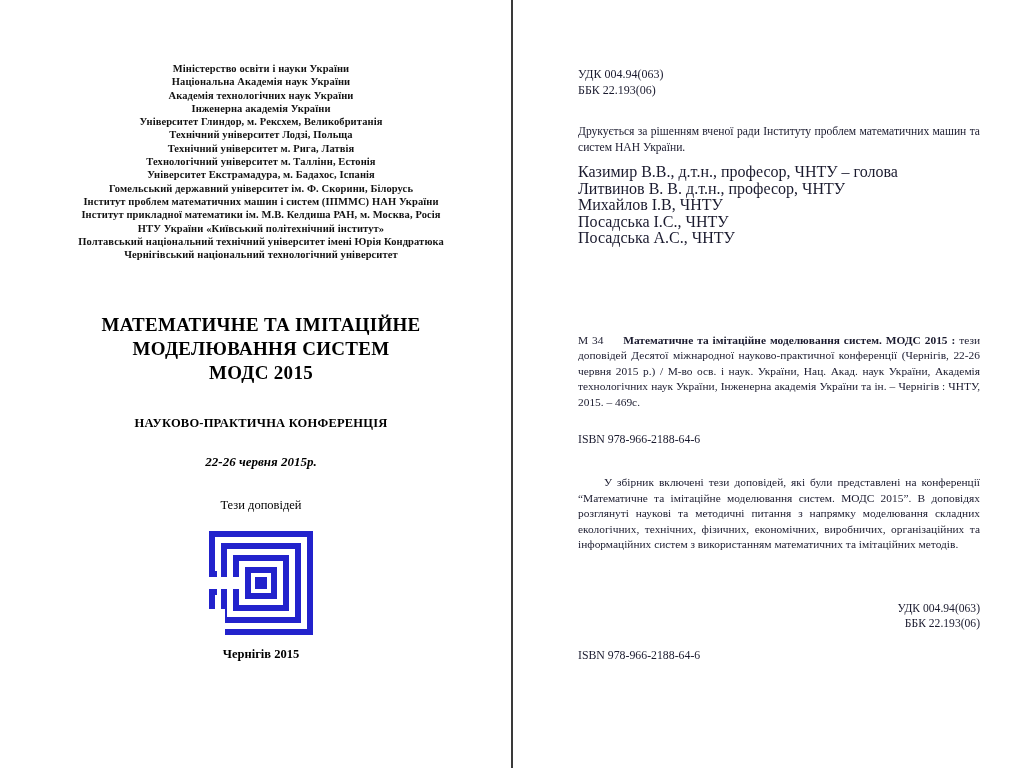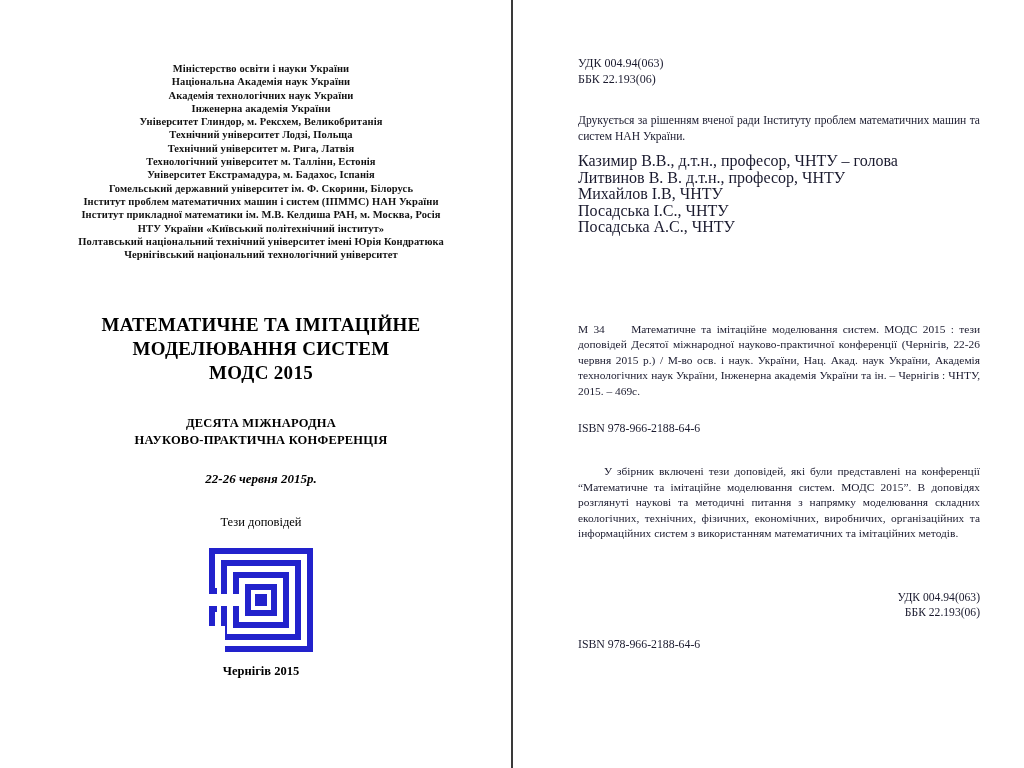--- a/index.html
+++ b/index.html
@@ -84,21 +84,21 @@
   .city-year {
     margin-top: 12px;
     font-weight: bold;
     font-size: 12.5px;
   }
   
   .right-inner {
     position: absolute;
     left: 66px;
     right: 44px;
-    top: 55px;
+    top: 66px;
     color: #1a1a2e;
   }
   .udc-top div {
     font-size: 12px;
     line-height: 16px;
   }
   .note {
     margin-top: 26px;
     font-size: 11.6px;
     line-height: 16px;
@@ -116,21 +116,21 @@
   .editorial-list div {
     font-size: 16px;
     line-height: 16.5px;
   }
   .catalog {
     margin-top: 86px;
     font-size: 11.4px;
     line-height: 15.5px;
     text-align: justify;
   }
-  .catalog .cat-head { font-weight: normal; }
+  .catalog .cat-head { font-weight: bold; }
   .isbn-mid {
     margin-top: 22px;
     font-size: 11.8px;
   }
   .abstract {
     margin-top: 28px;
     font-size: 11.4px;
     line-height: 15.5px;
     text-align: justify;
     text-indent: 26px;
@@ -173,21 +173,20 @@
         <div>Чернігівський національний технологічний університет</div>
       </div>
 
       <div class="title-block">
         <div>МАТЕМАТИЧНЕ ТА ІМІТАЦІЙНЕ</div>
         <div>МОДЕЛЮВАННЯ СИСТЕМ</div>
         <div>МОДС 2015</div>
       </div>
 
       <div class="subtitle-block">
-        <div>ДЕСЯТА МІЖНАРОДНА</div>
         <div>НАУКОВО-ПРАКТИЧНА КОНФЕРЕНЦІЯ</div>
       </div>
 
       <div class="date-line">22-26 червня 2015р.</div>
 
       <div class="theses-line">Тези доповідей</div>
 
       <div class="logo-wrap">
         <svg width="104" height="104" viewBox="0 0 104 104">
           <g fill="none" stroke="#2222cc">

